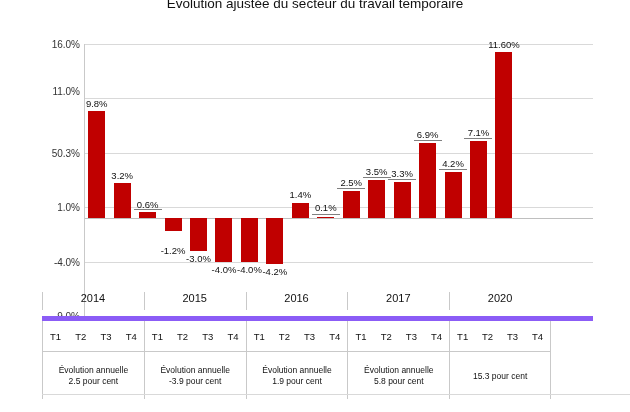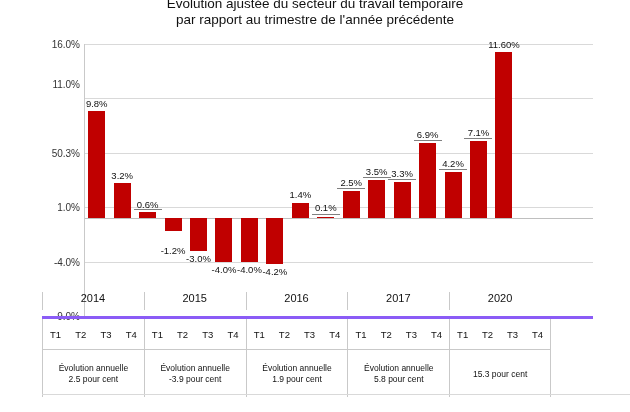--- a/index.html
+++ b/index.html
@@ -54,21 +54,21 @@
     font-size:9.5px;color:#111;white-space:nowrap;
     transform:translateX(-50%);
   }
   .leader{
     position:absolute;height:1px;background:#808080;
   }
 
   
   .table{
     position:absolute;left:42px;top:316px;width:551px;height:78px;
-    border-top:3px solid #8b5cf6;
+    border-top:5px solid #8b5cf6;
   }
   .yearcell{
     position:absolute;top:0;height:78px;
     border-left:1px solid #c9c9c9;
     box-sizing:border-box;
   }
   .yearcell.last{border-right:1px solid #c9c9c9;}
   .qrow{
     position:absolute;left:0;top:0;width:100%;height:30px;
     display:flex;
@@ -102,27 +102,26 @@
     position:absolute;left:42px;right:0;top:394px;height:1px;background:#d9d9d9;
   }
 </style>
 </head>
 <body>
 
 <div id="root">
 
   <div class="title">
     <div>Évolution ajustée du secteur du travail temporaire</div>
-    <div>par rapport au trimestre de l'année précédente</div>
   </div>
 
   <div class="plot">
     <div class="yaxis" id="yaxis">
         <div class="ytick" style="top: 0px;">16.0%</div>
-        <div class="ytick" style="top: 40px;">11.0%</div>
+        <div class="ytick" style="top: 47px;">11.0%</div>
         <div class="ytick" style="top: 108.8px;">50.3%</div>
         <div class="ytick" style="top: 163.2px;">1.0%</div>
         <div class="ytick" style="top: 217.6px;">-4.0%</div>
         <div class="ytick" style="top: 272px;">-9.0%</div>
       </div>
     <div id="grid">
         <div class="gridline" style="top: 0px;"></div>
         <div class="gridline" style="top: 54.4px;"></div>
         <div class="gridline" style="top: 108.8px;"></div>
         <div class="gridline" style="top: 163.2px;"></div>

